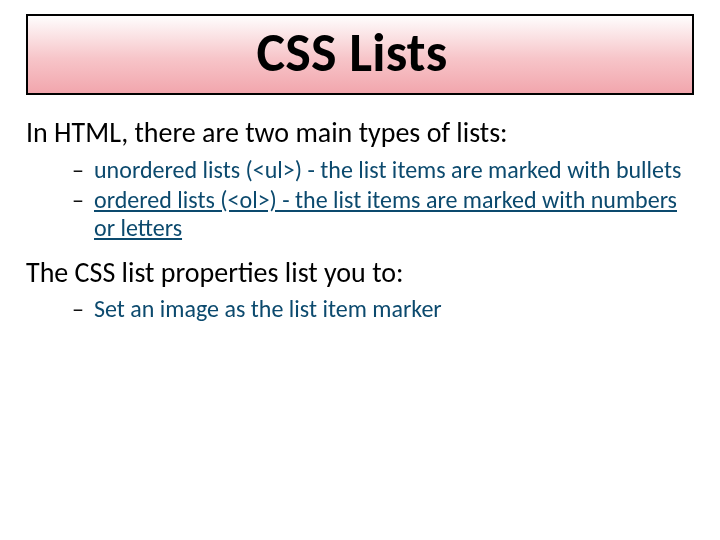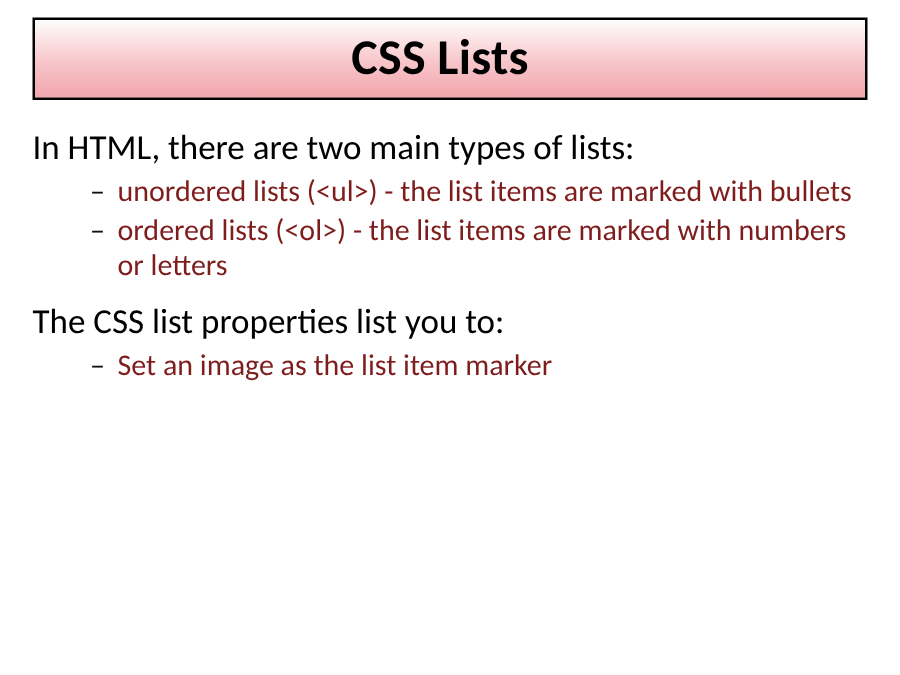--- a/index.html
+++ b/index.html
@@ -19,45 +19,46 @@
     padding: 14px 26px 20px 26px;
   }
   .title-box {
     box-sizing: border-box;
     width: 100%;
     border: 2px solid #000;
     background: linear-gradient(to bottom, #fefdfd 0%, #f7c5c9 55%, #f2a6ad 100%);
     text-align: center;
     padding: 8px 24px 10px 8px;
     font-weight: 700;
-    font-size: 40px;
+    font-size: 54px;
     line-height: 1.1;
     letter-spacing: 0.2px;
   }
   .body {
     margin-top: 22px;
   }
   .lead {
     font-size: 28px;
     line-height: 1.15;
     margin: 0 0 6px 0;
   }
   .sublist {
     margin: 2px 0 14px 46px;
   }
   .sub-item {
     position: relative;
     font-size: 24px;
     line-height: 1.18;
     padding-left: 22px;
     margin: 0;
-    color: #7f1d1d;
+    color: #0c4a6e;
   }
   .sub-item + .sub-item {
     margin-top: 2px;
+    text-decoration: underline;
   }
   .sub-item::before {
     content: "–";
     position: absolute;
     left: 0;
     top: 0;
     color: #111;
   }
   .sublist.compact .sub-item {
     margin-top: 0;

